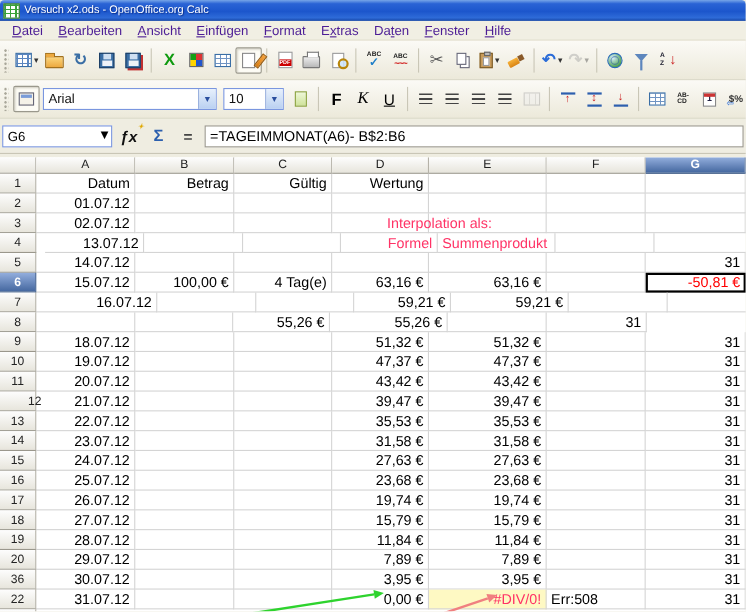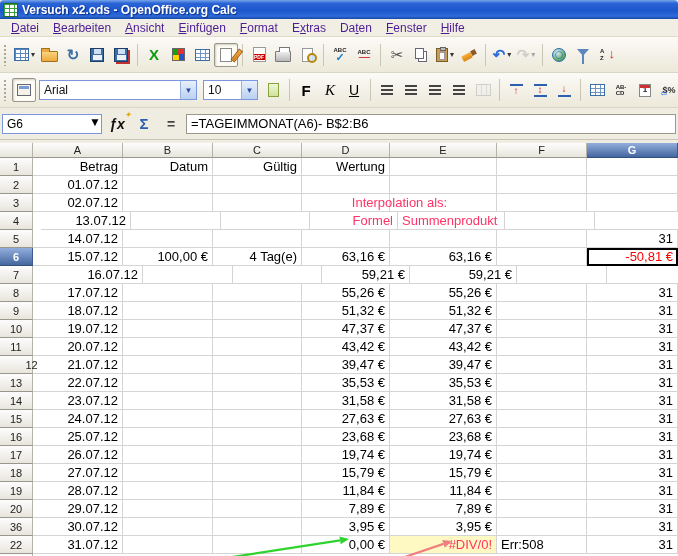--- a/index.html
+++ b/index.html
@@ -11,21 +11,21 @@
   body{font-family:"Liberation Sans",sans-serif;background:var(--app-bg);position:relative;font-size:12px}
 
   
   .titlebar{position:absolute;left:0;top:0;width:678px;height:19px;
     background:linear-gradient(#77a5e8 0%,#2a63d5 18%,#1c56cc 55%,#2e6bd8 85%,#1747a8 100%);
     border-radius:4px 4px 0 0;display:flex;align-items:center;padding-left:3px;gap:4px}
   .wicon{width:15px;height:14px;background:
     repeating-linear-gradient(90deg,#3aa23a 0 1px,transparent 1px 5px),
     repeating-linear-gradient(#3aa23a 0 1px,transparent 1px 4px),#fff;
     border:1px solid #1d6f1d;flex:0 0 auto}
-  .wtitle{color:#fff;font-weight:bold;font-size:12px;text-shadow:1px 1px 1px #0b2e8a;white-space:nowrap}
+  .wtitle{color:#fff;font-weight:normal;font-size:10px;text-shadow:1px 1px 1px #0b2e8a;white-space:nowrap}
 
   
   .menubar{position:absolute;left:0;top:19px;width:678px;height:18px;background:#f1efe3;
     border-bottom:1px solid #dedbc9;display:flex;align-items:center;padding-left:4px}
   .mitem{padding:7px 7px;color:#4c1d95;cursor:default;white-space:nowrap}
   .mitem u{text-decoration:underline}
 
   
   .tbar{position:absolute;left:0;width:678px;background:linear-gradient(#fbfaf6,#ece9da);
     border-bottom:1px solid #d9d6c6;display:flex;align-items:center;overflow:hidden}
@@ -336,22 +336,22 @@
       <div class="ch" style="width: 90px;">A</div>
       <div class="ch" style="width: 90px;">B</div>
       <div class="ch" style="width: 89px;">C</div>
       <div class="ch" style="width: 88px;">D</div>
       <div class="ch" style="width: 107px;">E</div>
       <div class="ch" style="width: 90px;">F</div>
       <div class="ch sel" style="width: 91px;">G</div>
     </div>
     <div class="grow">
       <div class="rh" style="width: 33px;">1</div>
+      <div class="cell" style="width: 90px;">Datum</div>
       <div class="cell" style="width: 90px;">Betrag</div>
-      <div class="cell" style="width: 90px;">Datum</div>
       <div class="cell" style="width: 89px;">Gültig</div>
       <div class="cell" style="width: 88px;">Wertung</div>
       <div class="cell" style="width: 107px;"></div>
       <div class="cell" style="width: 90px;"></div>
       <div class="cell" style="width: 91px;"></div>
     </div>
     <div class="grow">
       <div class="rh" style="width: 33px;">2</div>
       <div class="cell" style="width: 90px;">01.07.12</div>
       <div class="cell" style="width: 90px;"></div>
@@ -408,21 +408,20 @@
       <div class="cell" style="width: 110px;">16.07.12</div>
       <div class="cell" style="width: 90px;"></div>
       <div class="cell" style="width: 89px;"></div>
       <div class="cell" style="width: 88px;">59,21 €</div>
       <div class="cell" style="width: 107px;">59,21 €</div>
       <div class="cell" style="width: 90px;"></div>
       <div class="cell" style="width: 91px;">31</div>
     </div>
     <div class="grow">
       <div class="rh" style="width: 33px;">8</div>
-      <div class="cell" style="width: 90px;">17.07.12</div>
       <div class="cell" style="width: 90px;"></div>
       <div class="cell" style="width: 89px;"></div>
       <div class="cell" style="width: 88px;">55,26 €</div>
       <div class="cell" style="width: 107px;">55,26 €</div>
       <div class="cell" style="width: 90px;"></div>
       <div class="cell" style="width: 91px;">31</div>
     </div>
     <div class="grow">
       <div class="rh" style="width: 33px;">9</div>
       <div class="cell" style="width: 90px;">18.07.12</div>

